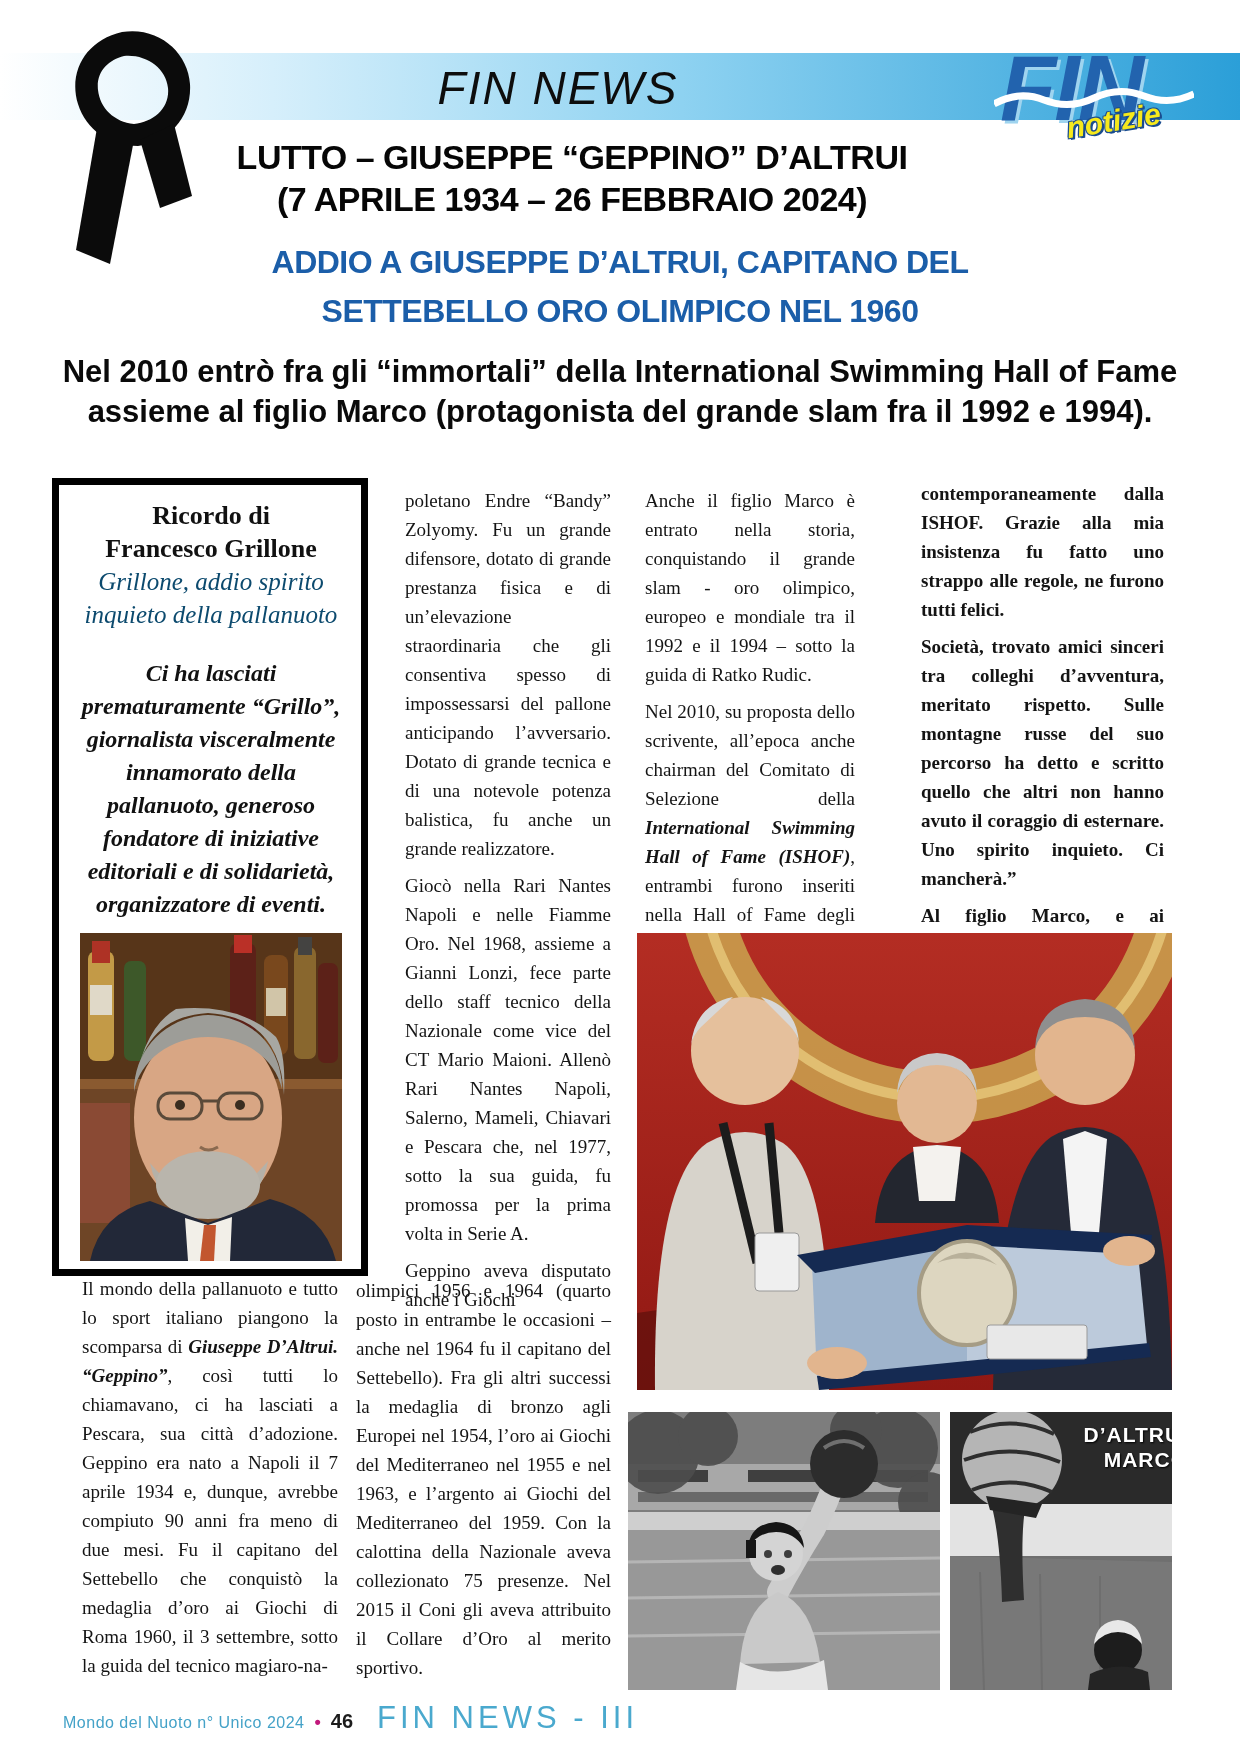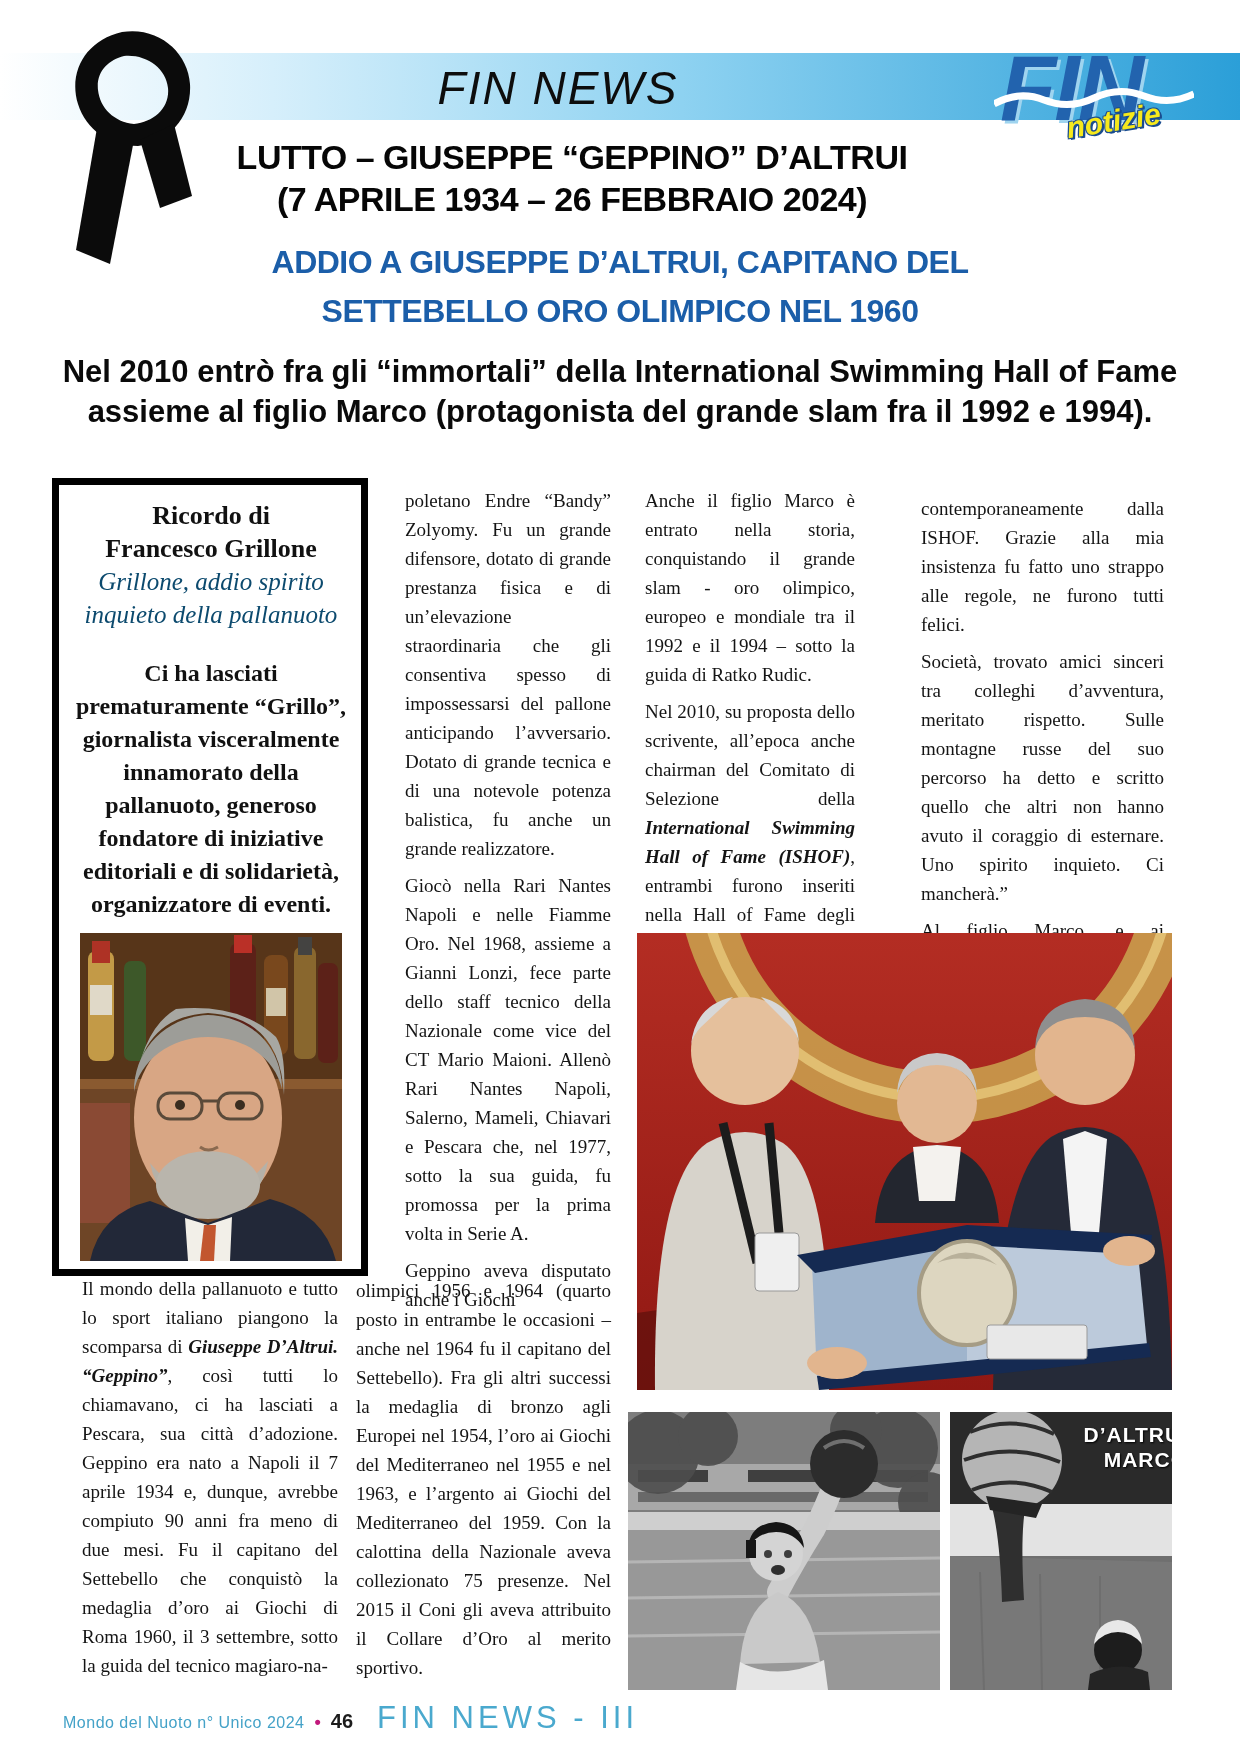--- a/index.html
+++ b/index.html
@@ -28,31 +28,31 @@
         font-family:"Liberation Sans",sans-serif;font-weight:700;font-size:32px;line-height:49px;
         color:#1b5ea9;letter-spacing:-0.5px;}
   .subtitle{position:absolute;left:0;top:352px;width:100%;text-align:center;
         font-family:"Liberation Sans",sans-serif;font-weight:700;font-size:31px;line-height:40px;
         color:#0a0a0a;}
   
   .mem-box{position:absolute;left:52px;top:478px;width:284px;height:760px;border:7px solid #000;
         background:#fff;padding:14px 8px 10px 10px;text-align:center;}
   .mem-title{font-weight:700;font-size:26px;line-height:33px;color:#111;}
   .mem-sub{font-style:italic;font-size:25px;line-height:33px;color:#0c4a6e;}
-  .mem-body{margin-top:26px;font-weight:700;font-size:24px;line-height:33px;color:#111;}
+  .mem-body{margin-top:26px;font-weight:700;font-style:italic;font-size:24px;line-height:33px;color:#111;}
   .mem-photo{margin-top:12px;}
   
   .col{position:absolute;font-size:19px;line-height:29px;text-align:justify;color:#141414;}
   .col p{margin:8px;}
   .bold-run{font-weight:700;font-style:italic;}
   .c1{left:74px;top:1266px;width:272px;}
   .c2u{left:397px;top:478px;width:222px;}
   .c2l{left:348px;top:1268px;width:271px;}
   .c3{left:637px;top:478px;width:226px;}
-  .c4{left:913px;top:486px;width:259px;}
+  .c4{left:913px;top:471px;width:259px;font-weight:bold;}
   
   .photo{position:absolute;overflow:hidden;}
   .award{left:637px;top:933px;width:535px;height:457px;}
   .pool{left:628px;top:1412px;width:312px;height:278px;}
   .marco{left:950px;top:1412px;width:222px;height:278px;}
   .marco-cap{position:absolute;top:10px;right:-16px;text-align:right;color:#ffffff;
         font-family:"Liberation Sans",sans-serif;font-weight:700;font-size:21px;line-height:25px;
         letter-spacing:1px;text-shadow:1px 1px 2px #000;}
   
   .footer{position:absolute;left:63px;top:1700px;display:flex;align-items:baseline;gap:10px;justify-content:flex-end;}

